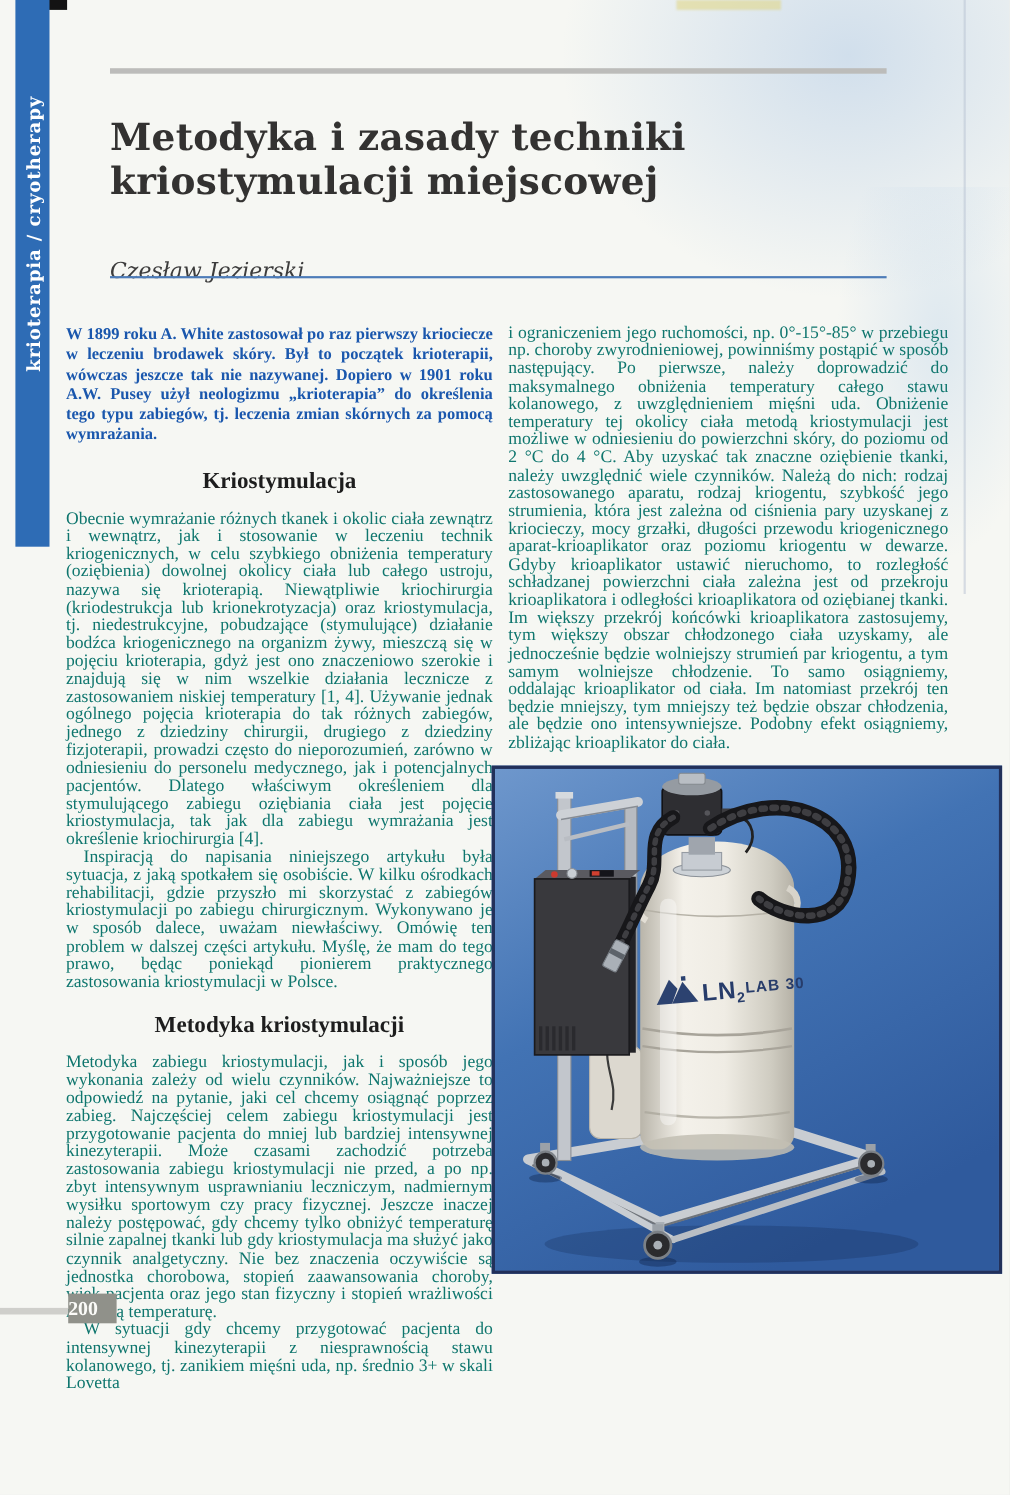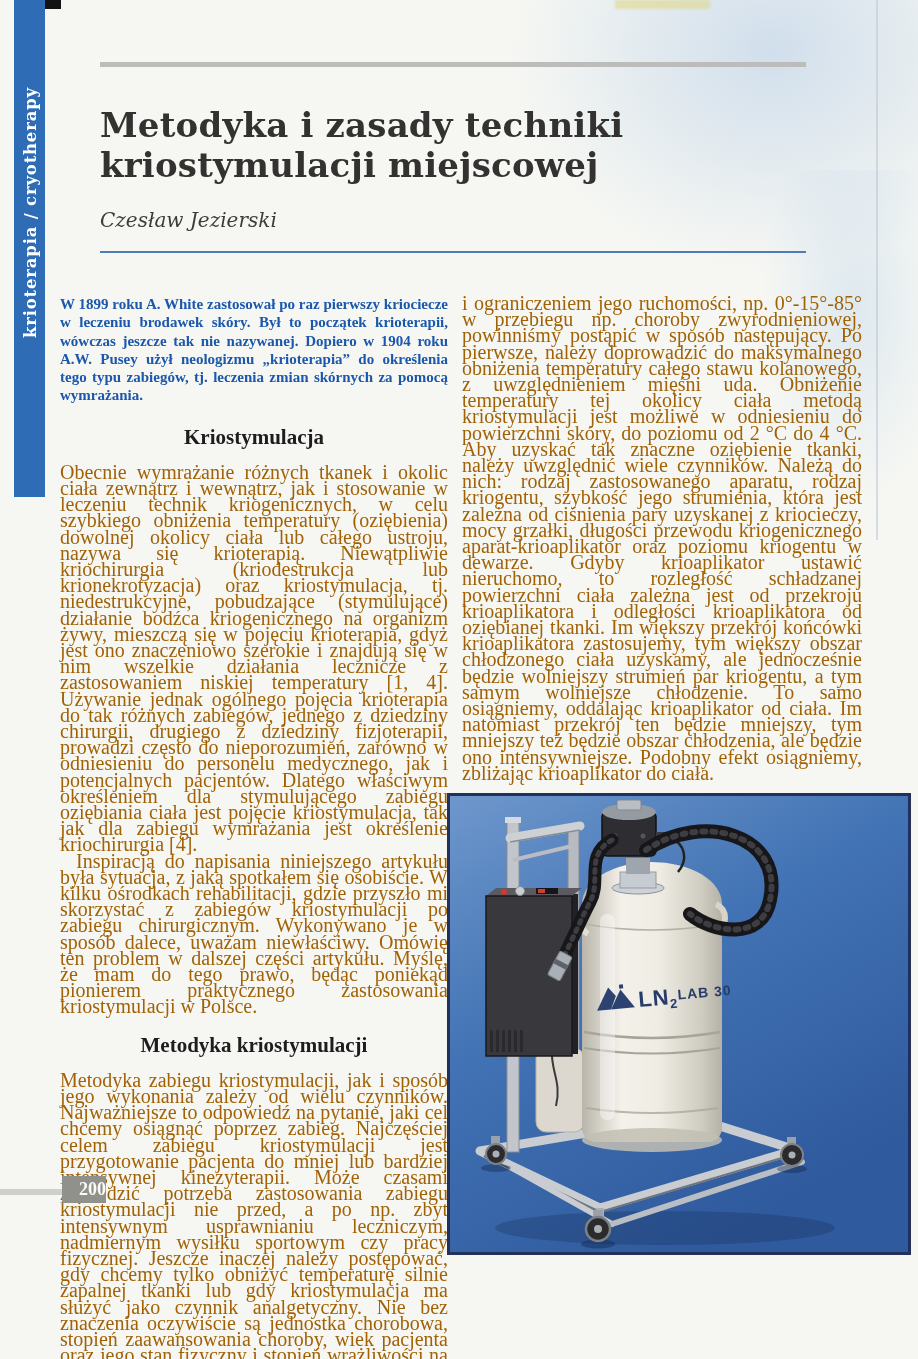--- a/index.html
+++ b/index.html
@@ -28,47 +28,47 @@
     white-space:nowrap;
     font-family:"DejaVu Serif",serif;font-weight:bold;
     font-size:16.5px;letter-spacing:.8px;color:#ffffff;
   }
 
   
   .rule-top{position:absolute;left:100px;top:62px;width:706px;height:5px;background:#bcbcba;}
   .page-title{position:absolute;left:100px;top:106px;width:720px;
     font-family:"DejaVu Serif",serif;font-weight:bold;
     font-size:34px;line-height:1.17;color:#333231;letter-spacing:.2px;}
-  .author-name{position:absolute;left:100px;top:208px;
+  .author-name{position:absolute;left:100px;top:234px;
     font-family:"DejaVu Serif",serif;font-style:italic;
     font-size:20px;color:#3c3c3c;}
   .rule-author{position:absolute;left:100px;top:251px;width:706px;height:2px;background:#4d7cb8;}
 
   
   .col-left{position:absolute;left:60px;top:295px;width:388px;}
   .col-right{position:absolute;left:462px;top:295px;width:400px;}
-  .body-text{font-size:20px;line-height:16.2px;text-align:justify;color:#a16207;margin:0;}
+  .body-text{font-size:16px;line-height:16.2px;text-align:justify;color:#0f766e;margin:0;}
   .indent{text-indent:16px;}
   .intro-text{font-size:15px;line-height:18.3px;font-weight:bold;text-align:justify;
     color:#1a57ad;margin:0 0 14px 0;}
   .section-heading{font-size:21px;font-weight:bold;text-align:center;color:#1d1d1d;
     margin:20px 0 14px 0;font-family:"Liberation Serif","DejaVu Serif",serif;}
   .section-heading.second{margin-top:18px;}
 
   
   .figure-block{margin:12px 0 0 -15px;width:464px;}
   .photo-frame{width:458px;height:456px;border:3px solid #22305a;background:#3e6cae;position:relative;}
   .figure-caption{margin:7px 0 0 -15px;font-style:italic;font-size:15px;color:#2e2e2e;}
   .journal-footer{margin:26px 0 0 -15px;width:464px;text-align:center;
     font-weight:bold;font-size:14.5px;color:#6e7b73;letter-spacing:.3px;}
 
   
   .pagenum-line{position:absolute;left:0;top:1189px;width:62px;height:6px;background:#cfcfcb;}
   .pagenum-badge{position:absolute;left:62px;top:1176px;width:44px;height:27px;background:#90918a;
-    color:#fbfbf8;font-weight:bold;font-size:18px;text-align:right;line-height:27px;
+    color:#fbfbf8;font-weight:bold;font-size:18px;text-align:left;line-height:27px;
     font-family:"Liberation Serif","DejaVu Serif",serif;}
 </style>
 </head>
 <body>
 
 <div class="page">
 
   <div class="wash-topright"></div>
   <div class="wash-rightmid"></div>
   <div class="smudge-yellow"></div>
@@ -80,21 +80,21 @@
 
   <div class="rule-top"></div>
   <div class="page-title">
     <span>Metodyka i zasady techniki</span><br>
     <span>kriostymulacji miejscowej</span>
   </div>
   <div class="author-name">Czesław Jezierski</div>
   <div class="rule-author"></div>
 
   <div class="col-left">
-    <p class="intro-text">W 1899 roku A. White zastosował po raz pierwszy kriociecze w leczeniu brodawek skóry. Był to początek krioterapii, wówczas jeszcze tak nie nazywanej. Dopiero w 1904 roku A.W. Pusey użył neologizmu „krioterapia” do określenia tego typu zabiegów, tj. leczenia zmian skórnych za pomocą wymrażania.</p>
+    <p class="intro-text">W 1899 roku A. White zastosował po raz pierwszy kriociecze w leczeniu brodawek skóry. Był to początek krioterapii, wówczas jeszcze tak nie nazywanej. Dopiero w 1901 roku A.W. Pusey użył neologizmu „krioterapia” do określenia tego typu zabiegów, tj. leczenia zmian skórnych za pomocą wymrażania.</p>
     <div class="section-heading">Kriostymulacja</div>
     <p class="body-text">Obecnie wymrażanie różnych tkanek i okolic ciała zewnątrz i wewnątrz, jak i stosowanie w leczeniu technik kriogenicznych, w celu szybkiego obniżenia temperatury (oziębienia) dowolnej okolicy ciała lub całego ustroju, nazywa się krioterapią. Niewątpliwie kriochirurgia (kriodestrukcja lub krionekrotyzacja) oraz kriostymulacja, tj. niedestrukcyjne, pobudzające (stymulujące) działanie bodźca kriogenicznego na organizm żywy, mieszczą się w pojęciu krioterapia, gdyż jest ono znaczeniowo szerokie i znajdują się w nim wszelkie działania lecznicze z zastosowaniem niskiej temperatury [1, 4]. Używanie jednak ogólnego pojęcia krioterapia do tak różnych zabiegów, jednego z dziedziny chirurgii, drugiego z dziedziny fizjoterapii, prowadzi często do nieporozumień, zarówno w odniesieniu do personelu medycznego, jak i potencjalnych pacjentów. Dlatego właściwym określeniem dla stymulującego zabiegu oziębiania ciała jest pojęcie kriostymulacja, tak jak dla zabiegu wymrażania jest określenie kriochirurgia [4].</p>
     <p class="body-text indent">Inspiracją do napisania niniejszego artykułu była sytuacja, z jaką spotkałem się osobiście. W kilku ośrodkach rehabilitacji, gdzie przyszło mi skorzystać z zabiegów kriostymulacji po zabiegu chirurgicznym. Wykonywano je w sposób dalece, uważam niewłaściwy. Omówię ten problem w dalszej części artykułu. Myślę, że mam do tego prawo, będąc poniekąd pionierem praktycznego zastosowania kriostymulacji w Polsce.</p>
     <div class="section-heading second">Metodyka kriostymulacji</div>
     <p class="body-text">Metodyka zabiegu kriostymulacji, jak i sposób jego wykonania zależy od wielu czynników. Najważniejsze to odpowiedź na pytanie, jaki cel chcemy osiągnąć poprzez zabieg. Najczęściej celem zabiegu kriostymulacji jest przygotowanie pacjenta do mniej lub bardziej intensywnej kinezyterapii. Może czasami zachodzić potrzeba zastosowania zabiegu kriostymulacji nie przed, a po np. zbyt intensywnym usprawnianiu leczniczym, nadmiernym wysiłku sportowym czy pracy fizycznej. Jeszcze inaczej należy postępować, gdy chcemy tylko obniżyć temperaturę silnie zapalnej tkanki lub gdy kriostymulacja ma służyć jako czynnik analgetyczny. Nie bez znaczenia oczywiście są jednostka chorobowa, stopień zaawansowania choroby, wiek pacjenta oraz jego stan fizyczny i stopień wrażliwości na niską temperaturę.</p>
     <p class="body-text indent">W sytuacji gdy chcemy przygotować pacjenta do intensywnej kinezyterapii z niesprawnością stawu kolanowego, tj. zanikiem mięśni uda, np. średnio 3+ w skali Lovetta</p>
   </div>
 
   <div class="col-right">
     <p class="body-text">i ograniczeniem jego ruchomości, np. 0°-15°-85° w przebiegu np. choroby zwyrodnieniowej, powinniśmy postąpić w sposób następujący. Po pierwsze, należy doprowadzić do maksymalnego obniżenia temperatury całego stawu kolanowego, z uwzględnieniem mięśni uda. Obniżenie temperatury tej okolicy ciała metodą kriostymulacji jest możliwe w odniesieniu do powierzchni skóry, do poziomu od 2 °C do 4 °C. Aby uzyskać tak znaczne oziębienie tkanki, należy uwzględnić wiele czynników. Należą do nich: rodzaj zastosowanego aparatu, rodzaj kriogentu, szybkość jego strumienia, która jest zależna od ciśnienia pary uzyskanej z kriocieczy, mocy grzałki, długości przewodu kriogenicznego aparat-krioaplikator oraz poziomu kriogentu w dewarze. Gdyby krioaplikator ustawić nieruchomo, to rozległość schładzanej powierzchni ciała zależna jest od przekroju krioaplikatora i odległości krioaplikatora od oziębianej tkanki. Im większy przekrój końcówki krioaplikatora zastosujemy, tym większy obszar chłodzonego ciała uzyskamy, ale jednocześnie będzie wolniejszy strumień par kriogentu, a tym samym wolniejsze chłodzenie. To samo osiągniemy, oddalając krioaplikator od ciała. Im natomiast przekrój ten będzie mniejszy, tym mniejszy też będzie obszar chłodzenia, ale będzie ono intensywniejsze. Podobny efekt osiągniemy, zbliżając krioaplikator do ciała.</p>

